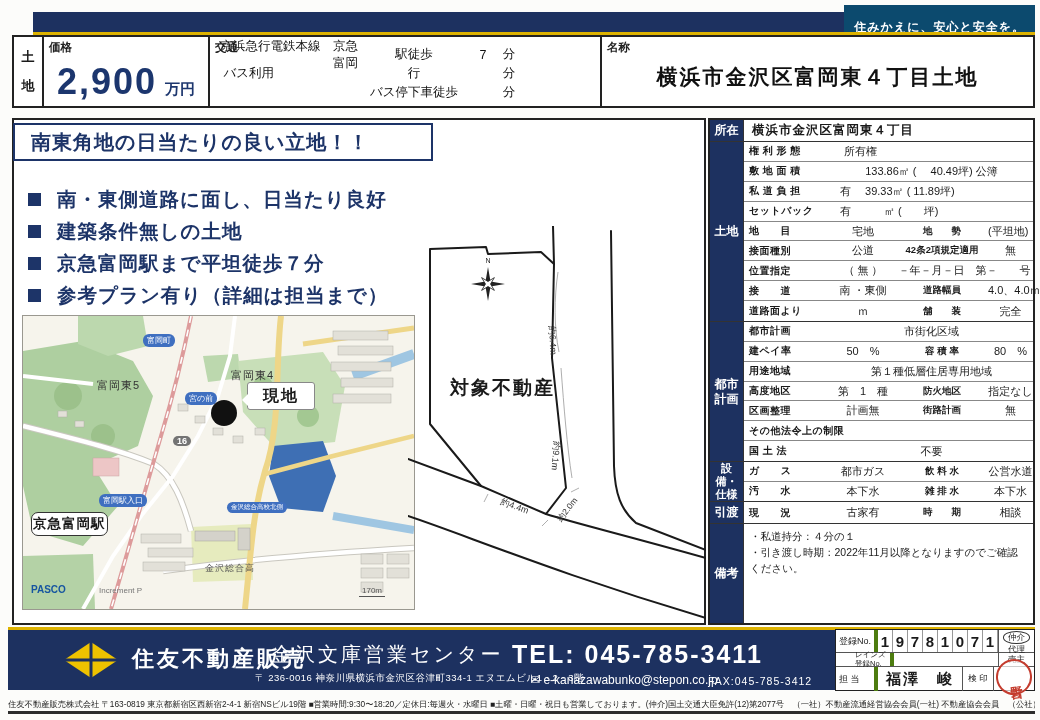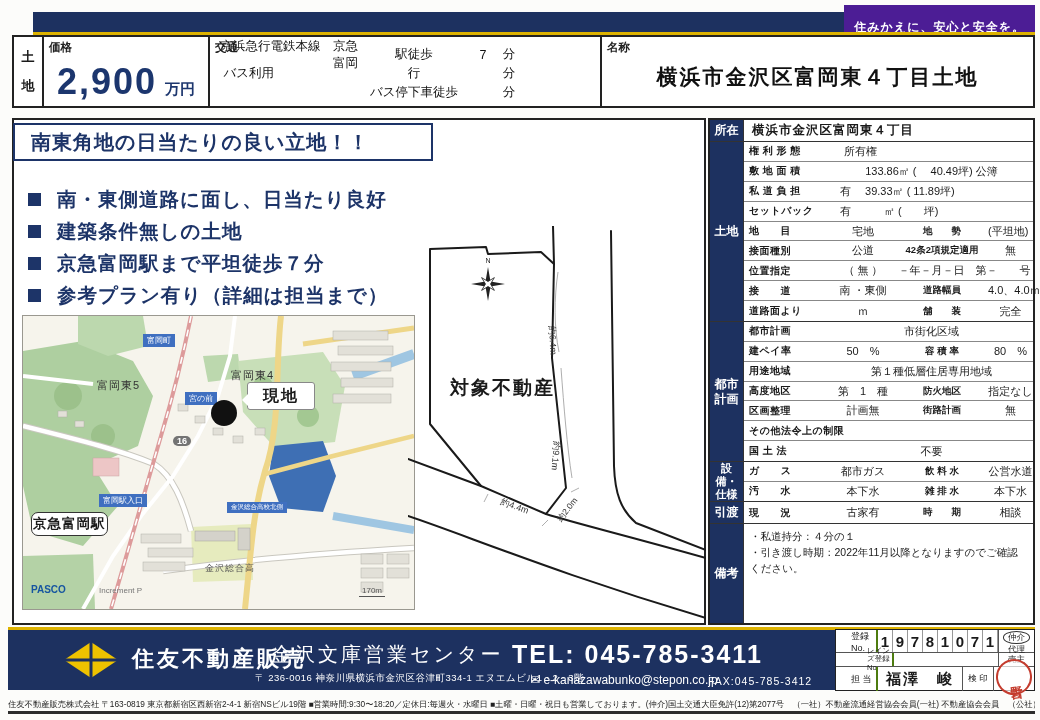--- a/index.html
+++ b/index.html
@@ -1,21 +1,21 @@
 <!DOCTYPE html>
 <html><head>
 <meta charset="utf-8">
 <style>
   html,body{margin:0;padding:0;background:#e9e8e4;}
   .page{position:relative;width:1040px;height:720px;background:#fcfcfa;overflow:hidden;
         font-family:"Liberation Sans","DejaVu Sans",sans-serif;color:#1a1a1a;}
   .a{position:absolute;}
   
   .band{left:33px;top:12px;width:1002px;height:20px;background:#1d3160;display:flex;justify-content:flex-end;align-items:center;}
-  .band-chip{background:#4c1d95;color:#fff;font-size:12px;font-weight:bold;padding:14px 10px 3px;letter-spacing:1px;}
+  .band-chip{background:#0c4a6e;color:#fff;font-size:12px;font-weight:bold;padding:14px 10px 3px;letter-spacing:1px;}
   .goldline{left:33px;top:32px;width:1002px;height:3px;background:#ddb200;}
   
   .htable{left:12px;top:35px;width:1023px;height:73px;border:2px solid #222;display:flex;background:#fff;box-sizing:border-box;}
   .hcell{border-right:2px solid #222;position:relative;box-sizing:border-box;}
   .hcell:last-child{border-right:none;padding-left:11px;}
   .hlabel{font-size:11.5px;font-weight:bold;color:#222;position:absolute;top:3px;left:5px;}
   .vert{width:30px;display:flex;flex-direction:column;justify-content:space-around;align-items:center;font-size:13px;font-weight:bold;padding:6px 0;}
   .pricecell{width:166px;}
   .pricerow{position:absolute;left:0;right:0;top:24px;text-align:center;}
   .price-val{font-size:36px;font-weight:bold;color:#1c366e;letter-spacing:2px;}
@@ -33,21 +33,21 @@
   
   .promo{left:12px;top:118px;width:694px;height:507px;border:2px solid #222;background:#fff;box-sizing:border-box;}
   .headline{left:13px;top:123px;width:420px;height:38px;border:2px solid #1d3468;box-sizing:border-box;
             font-size:20px;font-weight:bold;color:#1d3468;line-height:34px;padding-left:16px;letter-spacing:1px;background:#fff;}
   .bullet-row{left:28px;height:26px;display:flex;align-items:center;}
   .bullet-sq{width:13px;height:13px;background:#1d3468;margin-right:16px;flex:none;}
   .bullet-tx{font-size:19.5px;font-weight:bold;color:#1d3468;letter-spacing:1px;white-space:nowrap;}
   
   .map{left:22px;top:315px;width:393px;height:295px;border:1px solid #9a9890;box-sizing:border-box;background:#f6f4ec;}
   .maplab{position:absolute;font-size:11px;color:#333;letter-spacing:1px;}
-  .badge{position:absolute;background:#3f6fc0;color:#fff;font-size:8px;padding:1px 4px;border-radius:0;white-space:nowrap;}
+  .badge{position:absolute;background:#3f6fc0;color:#fff;font-size:8px;padding:1px 4px;border-radius:6px;white-space:nowrap;}
   .routebadge{position:absolute;background:#737373;color:#fff;font-size:9px;font-weight:bold;width:18px;text-align:center;border-radius:7px;}
   .stationbox{position:absolute;background:#fff;border:1.5px solid #333;border-radius:7px;font-size:13.5px;font-weight:bold;padding:2px 1px;letter-spacing:1px;}
   .sitedot{position:absolute;width:26px;height:26px;background:#111;border-radius:50%;}
   .callout{position:absolute;background:#fff;border:1.2px solid #888;border-radius:3px;width:66px;height:26px;
            font-size:16px;font-weight:bold;text-align:center;line-height:26px;letter-spacing:2px;}
   .callout:after{content:"";position:absolute;left:-10px;bottom:2px;border:7px solid transparent;border-right-color:#fff;border-left-width:4px;}
   .credit{position:absolute;font-size:10px;font-weight:bold;color:#1655a0;}
   .credit2{position:absolute;font-size:8px;color:#777;margin-left:18px;}
   .scalebar{position:absolute;font-size:8px;color:#555;border-bottom:1.5px solid #555;padding:0 3px 1px;}
   
@@ -70,21 +70,21 @@
   .brand{left:132px;top:644px;font-size:22px;font-weight:bold;color:#fff;letter-spacing:3px;}
   .office{left:272px;top:641px;font-size:20px;color:#fff;letter-spacing:3px;}
   .officeaddr{left:255px;top:672px;font-size:9.5px;color:#fff;letter-spacing:.5px;}
   .tel{left:512px;top:640px;font-size:25px;font-weight:bold;color:#fff;letter-spacing:2px;}
   .emailline{left:530px;top:673px;font-size:12px;color:#fff;}
   .faxline{left:708px;top:675px;font-size:10.5px;color:#fff;letter-spacing:1px;}
   .regbox{left:835px;top:629px;width:200px;height:62px;background:#fff;border:1.6px solid #222;box-sizing:border-box;font-size:10px;}
   .regrow1{display:flex;height:22px;border-bottom:1px solid #555;}
   .regrow2{display:flex;height:13px;border-bottom:1px solid #555;}
   .regrow3{display:flex;height:24px;}
-  .reglab{width:42px;flex:none;display:flex;align-items:center;padding-left:15px;font-size:9px;border-right:2px solid #4d7c0f;box-sizing:border-box;}
+  .reglab{width:42px;flex:none;display:flex;align-items:center;padding-left:3px;font-size:9px;border-right:4px solid #4d7c0f;box-sizing:border-box;}
   .reinslab{font-size:7.5px;line-height:1.15;margin-left:16px;}
   .digits{flex:1;display:flex;}
   .digit{flex:1;border-right:1px solid #999;display:flex;align-items:center;justify-content:center;font-size:15px;font-weight:bold;}
   .brokercol{width:36px;flex:none;border-left:1px solid #555;display:flex;flex-direction:column;align-items:center;font-size:8.5px;line-height:1.25;padding-top:1px;box-sizing:border-box;}
   .oval{border:1px solid #333;border-radius:50%;padding:0 4px;}
   .staffname{flex:1;display:flex;align-items:center;justify-content:center;font-size:15px;font-weight:bold;letter-spacing:2px;}
   .sealab{width:30px;flex:none;border-left:1px solid #555;display:flex;align-items:center;justify-content:center;font-size:8.5px;}
   .stampwrap{width:40px;flex:none;border-left:1px solid #555;position:relative;}
   .stamp{position:absolute;left:2px;top:-8px;width:32px;height:32px;border:2.2px solid #c43c2e;border-radius:50%;
          color:#c43c2e;font-size:12px;font-weight:bold;display:flex;align-items:center;justify-content:center;

